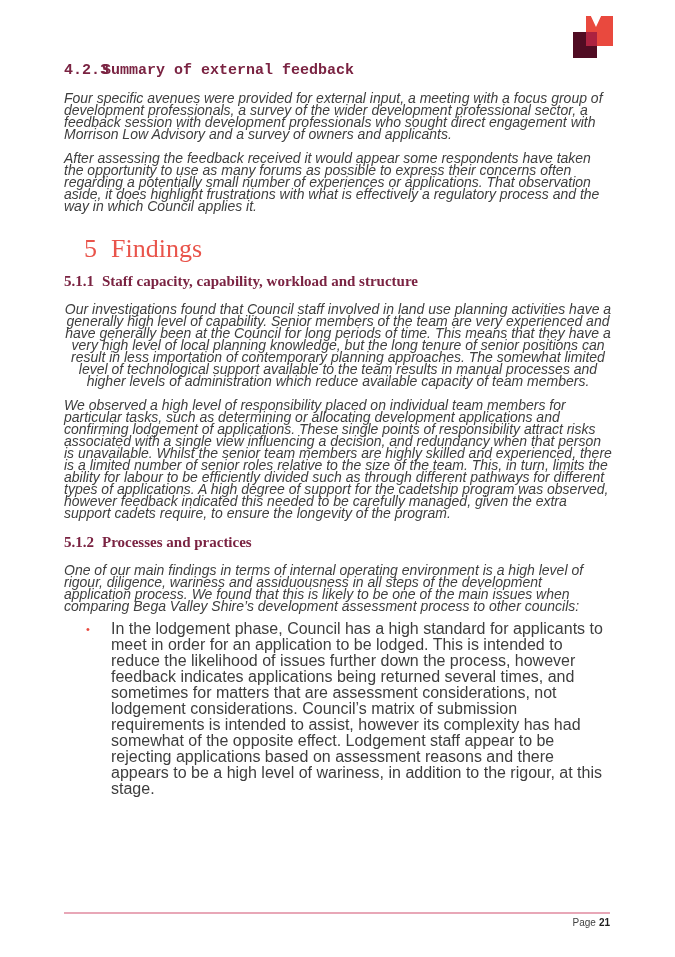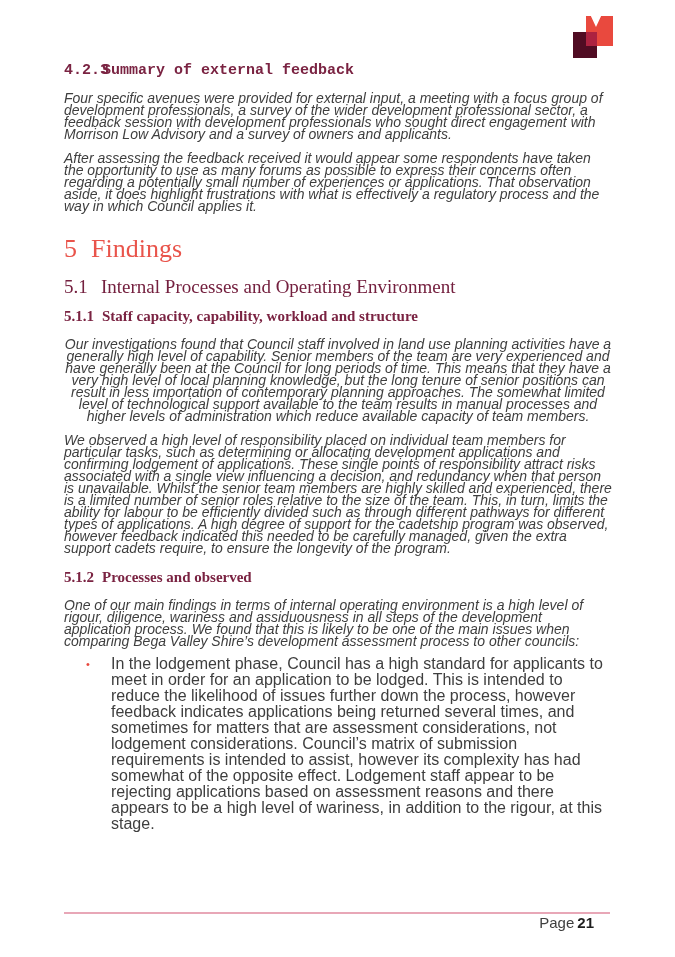--- a/index.html
+++ b/index.html
@@ -9,21 +9,21 @@
     background:#ffffff;
     font-family:"Liberation Sans","DejaVu Sans",sans-serif;
   }
   .content { position:absolute; left:64px; top:0; width:548px; }
   p.body-para {
     margin:12px 0 0 0; font-size:14px; line-height:12px; color:#3E3E3E;font-style:italic;
   }
   h1,h2,h3 { margin:0; padding:0; }
   .h-chapter {
     font-family:"Liberation Serif","DejaVu Serif",serif; font-weight:400;
-    font-size:26px; line-height:30px; color:#E9544B; margin-top:22px;
+    font-size:26px; line-height:30px; color:#E9544B; margin-top:22px;margin-left:20px;
   }
   .h-section {
     font-family:"Liberation Serif","DejaVu Serif",serif; font-weight:400;
     font-size:19px; line-height:24px; color:#74203F; margin-top:11px;
   }
   .h-sub {
     font-family:"Liberation Serif","DejaVu Serif",serif; font-weight:700;
     font-size:15px; line-height:19px; color:#7A2342;
   }
   .h-sub.first { margin-top:61px;font-family:Liberation Mono, monospace; }
@@ -46,21 +46,21 @@
   .logo { position:absolute; left:573px; top:16px; width:40px; height:44px; }
   .logo-red {
     position:absolute; left:13px; top:0; width:27px; height:30px; background:#E9493E;
     clip-path:polygon(0% 0%,18% 0%,37% 37%,56% 0%,100% 0%,100% 100%,0% 100%);
   }
   .logo-maroon { position:absolute; left:0; top:16px; width:24px; height:26px; background:#500C23; }
   .logo-overlap { position:absolute; left:13px; top:16px; width:11px; height:14px; background:#AC2240; }
   
   .footer-rule { position:absolute; left:64px; top:912px; width:546px; height:2px; background:#E8A7B7; }
   .footer-text {
-    position:absolute; right:81px; top:917px; font-size:15px; line-height:12px; color:#3F3F3F;
+    position:absolute; right:65px; top:917px; font-size:10px; line-height:12px; color:#3F3F3F;
   }
   .page-num { font-weight:700; color:#1E1E1E; margin-left:3px; }
 </style>
 </head>
 <body>
 
 <div>
 
   <div class="logo">
     <div class="logo-red"></div>
@@ -75,34 +75,31 @@
     </h3>
 
     <p class="body-para">Four specific avenues were provided for external input, a meeting with a focus group of development professionals, a survey of the wider development professional sector, a feedback session with development professionals who sought direct engagement with Morrison Low Advisory and a survey of owners and applicants.</p>
 
     <p class="body-para">After assessing the feedback received it would appear some respondents have taken the opportunity to use as many forums as possible to express their concerns often regarding a potentially small number of experiences or applications. That observation aside, it does highlight frustrations with what is effectively a regulatory process and the way in which Council applies it.</p>
 
     <h1 class="h-chapter">
       <span class="hnum w-chapter">5</span><span>Findings</span>
     </h1>
 
-    <h2 class="h-section">
-      <span class="hnum w-section">5.1</span><span>Internal Processes and Operating Environment</span>
-    </h2>
 
     <h3 class="h-sub mid">
       <span class="hnum w-sub">5.1.1</span><span>Staff capacity, capability, workload and structure</span>
     </h3>
 
     <p class="body-para p-tight">Our investigations found that Council staff involved in land use planning activities have a generally high level of capability. Senior members of the team are very experienced and have generally been at the Council for long periods of time. This means that they have a very high level of local planning knowledge, but the long tenure of senior positions can result in less importation of contemporary planning approaches. The somewhat limited level of technological support available to the team results in manual processes and higher levels of administration which reduce available capacity of team members.</p>
 
     <p class="body-para p-med">We observed a high level of responsibility placed on individual team members for particular tasks, such as determining or allocating development applications and confirming lodgement of applications. These single points of responsibility attract risks associated with a single view influencing a decision, and redundancy when that person is unavailable. Whilst the senior team members are highly skilled and experienced, there is a limited number of senior roles relative to the size of the team. This, in turn, limits the ability for labour to be efficiently divided such as through different pathways for different types of applications. A high degree of support for the cadetship program was observed, however feedback indicated this needed to be carefully managed, given the extra support cadets require, to ensure the longevity of the program.</p>
 
     <h3 class="h-sub late">
-      <span class="hnum w-sub">5.1.2</span><span>Processes and observed</span>
+      <span class="hnum w-sub">5.1.2</span><span>Processes and practices</span>
     </h3>
 
     <p class="body-para p-med">One of our main findings in terms of internal operating environment is a high level of rigour, diligence, wariness and assiduousness in all steps of the development application process.  We found that this is likely to be one of the main issues when comparing Bega Valley Shire’s development assessment process to other councils:</p>
 
     <ul class="bullet-list">
       <li class="bullet-item">
         <span class="bullet-dot">•</span>
         <span class="bullet-text">In the lodgement phase, Council has a high standard for applicants to meet in order for an application to be lodged. This is intended to reduce the likelihood of issues further down the process, however feedback indicates applications being returned several times, and sometimes for matters that are assessment considerations, not lodgement considerations. Council’s matrix of submission requirements is intended to assist, however its complexity has had somewhat of the opposite effect. Lodgement staff appear to be rejecting applications based on assessment reasons and there appears to be a high level of wariness, in addition to the rigour, at this stage.</span>
       </li>
     </ul>

